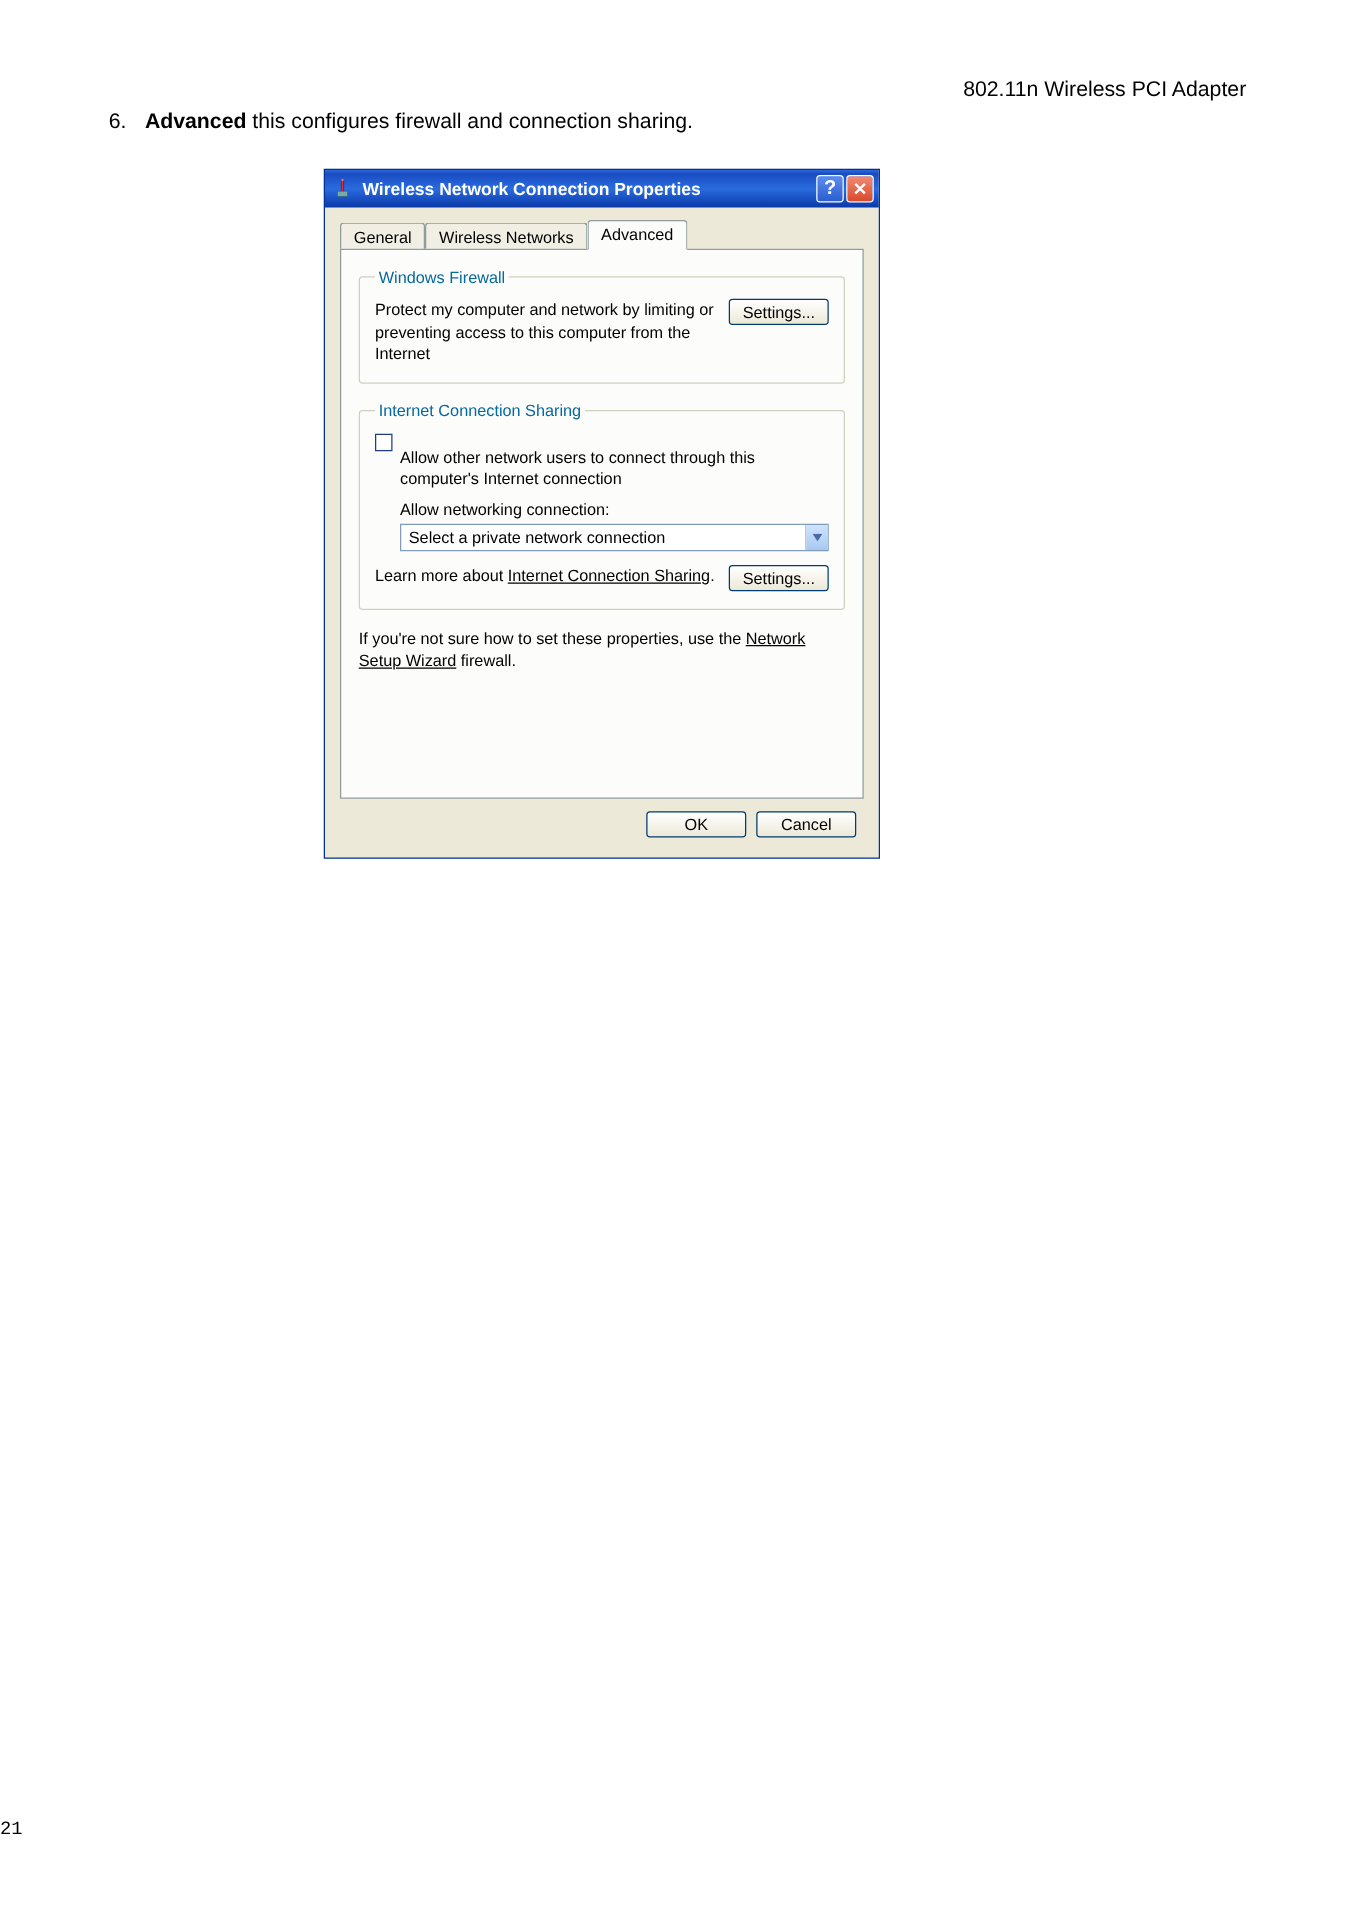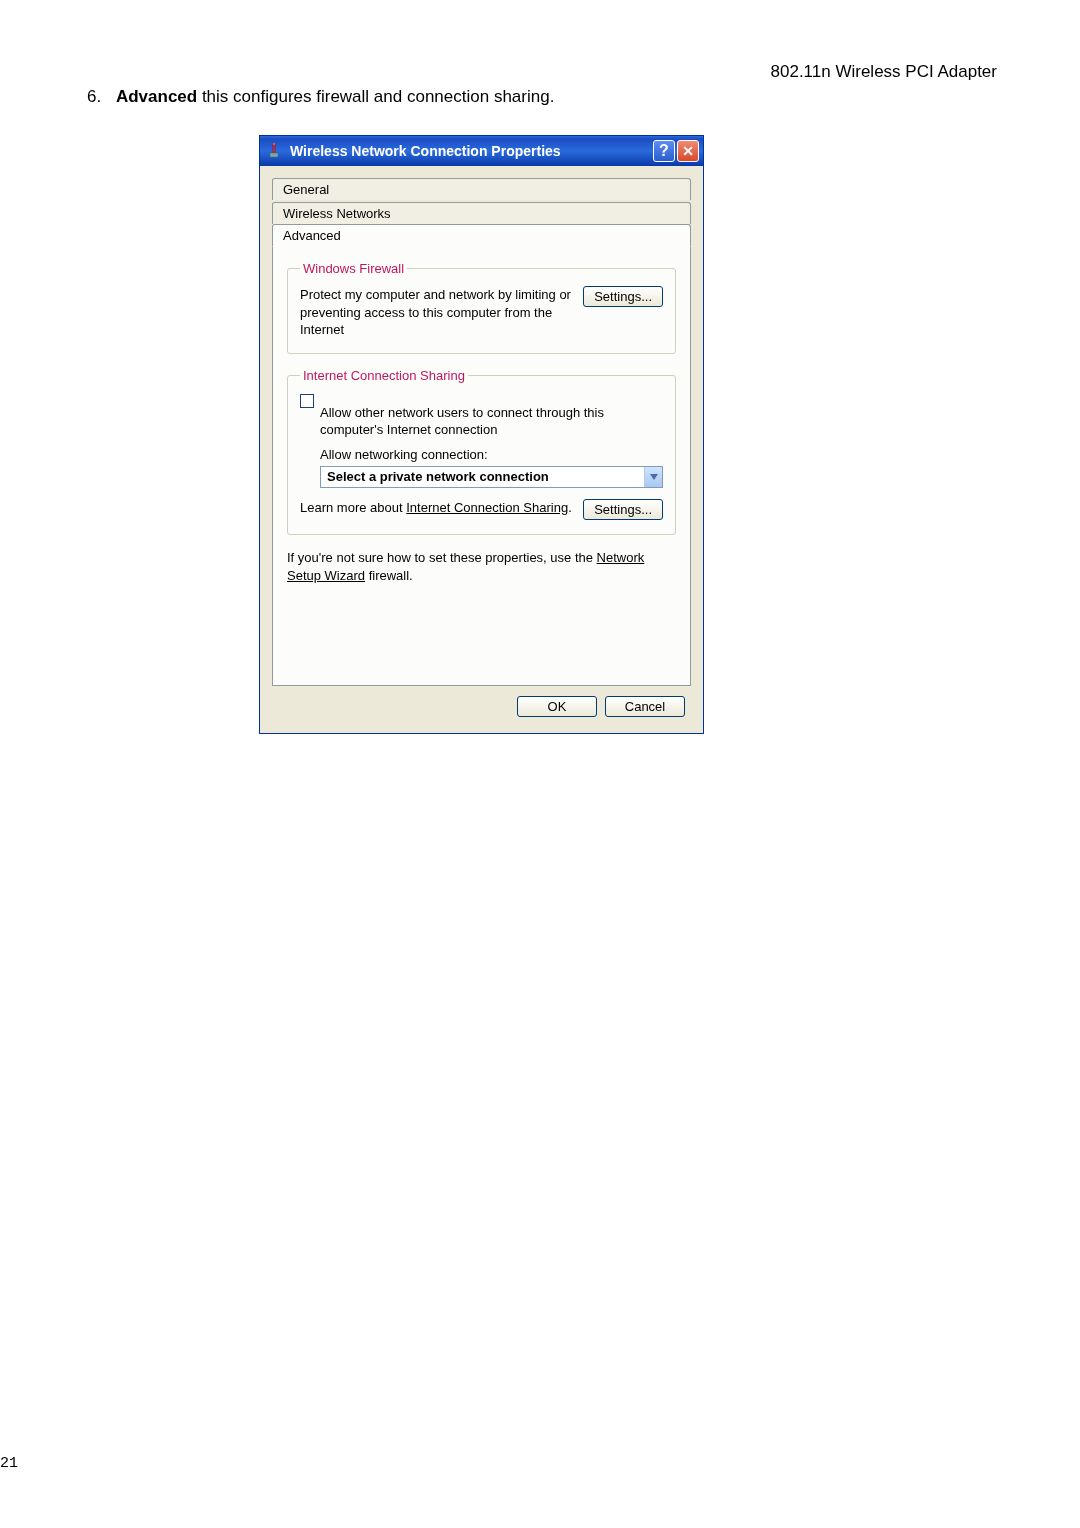--- a/index.html
+++ b/index.html
@@ -76,21 +76,20 @@
     margin-left:2px;
   }
   .tb-help { background: linear-gradient(to bottom,#5c8df0,#2a5ecf); font-size:16px;}
   .tb-close { background: linear-gradient(to bottom,#f08b73,#d9492b); font-size:14px;}
   .dialog-body {
     padding: 10px 12px 12px 12px;
   }
   .tabs {
     display:flex;
     margin-bottom:-1px;
-    flex-direction:column;
   }
   .tab {
     border:1px solid #919b9c;
     border-bottom:none;
     background:#f7f5ee;
     padding:3px 10px 3px 10px;
     font-size:13px;
     margin-right:0px;
     border-radius:3px 3px 0 0;
     position:relative;
@@ -109,21 +108,21 @@
     min-height:440px;
     position:relative;
   }
   fieldset.group {
     border:1px solid #d0d0bf;
     border-radius:3px;
     padding:10px 12px 14px 12px;
     margin-bottom:14px;
   }
   fieldset.group legend {
-    color:#be185d;
+    color:#0369a1;
     font-size:13px;
     padding:0 3px;
   }
   .fw-row { display:flex; align-items:flex-start; }
   .fw-text { flex:1; padding-right:10px; line-height:1.35; }
   .btn {
     border:1px solid #003c74;
     background: linear-gradient(to bottom,#ffffff,#ece9d8);
     padding:2px 10px;
     font-size:13px;
@@ -150,21 +149,20 @@
   .chk-label.disabled { color:#a0a0a0; }
   .sub-block { margin-left:20px; }
   .home-label { margin:6px 0 4px 0; }
   .dropdown {
     display:flex;
     border:1px solid #7f9db9;
     background:#fff;
     height:22px;
     align-items:stretch;
     margin-bottom:11px;
-    font-weight:bold;
   }
   .dropdown .val { flex:1; padding:2px 6px; font-size:13px;}
   .dropdown .arrow {
     width:18px;
     background:linear-gradient(to bottom,#cfe3ff,#a9c8f0);
     border-left:1px solid #b6c8e3;
     display:flex;align-items:center;justify-content:center;
     color:#4b6aa6;
   }
   .learn-row { display:flex; align-items:flex-start; margin-top:10px;}

